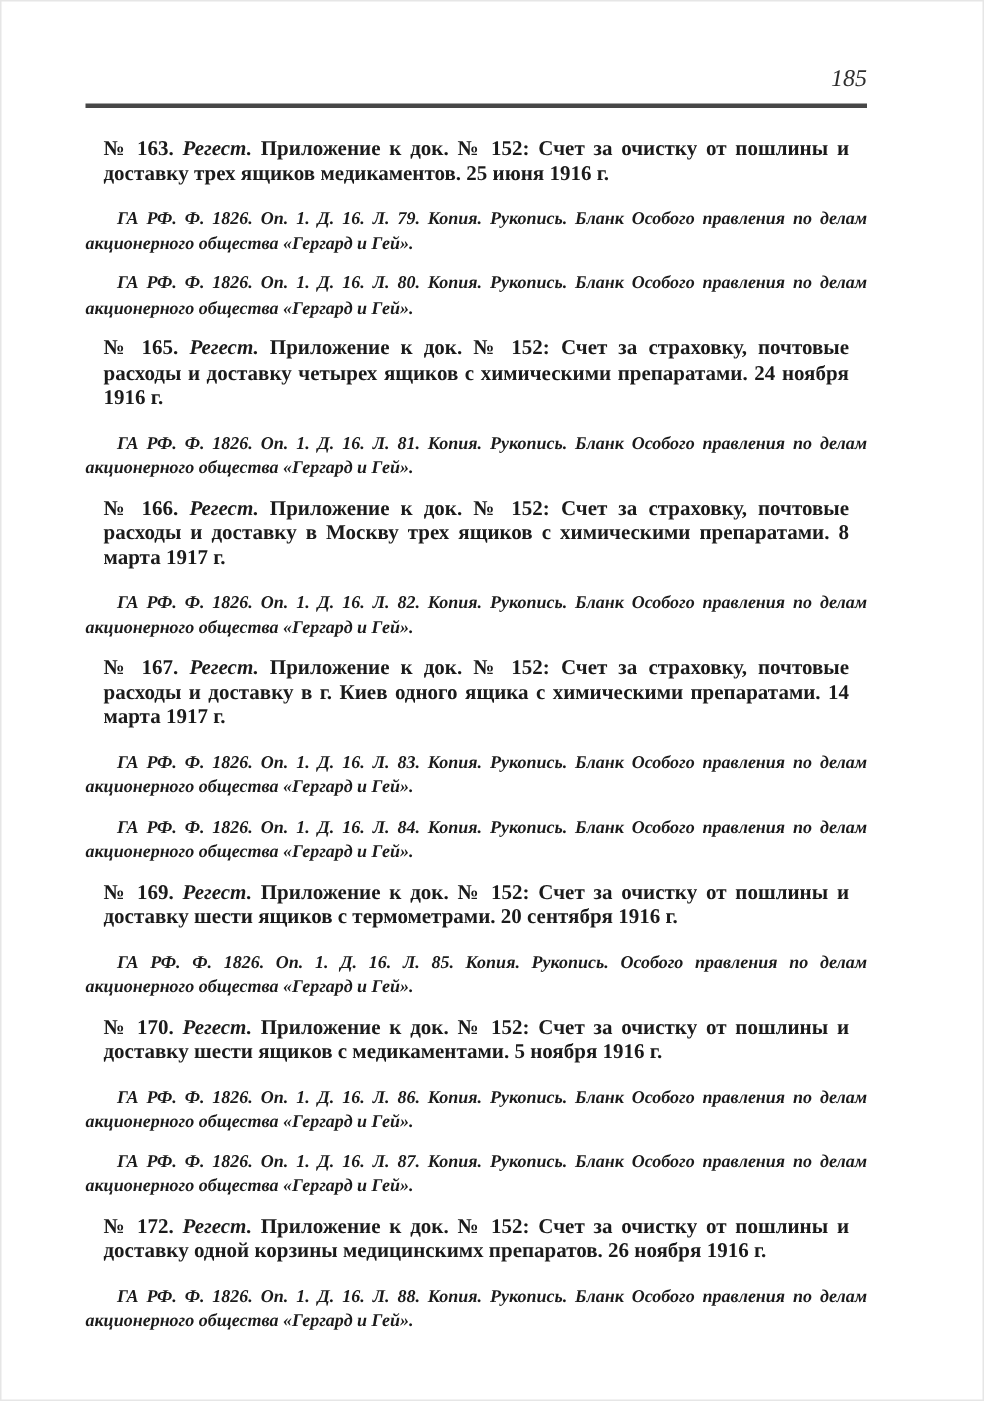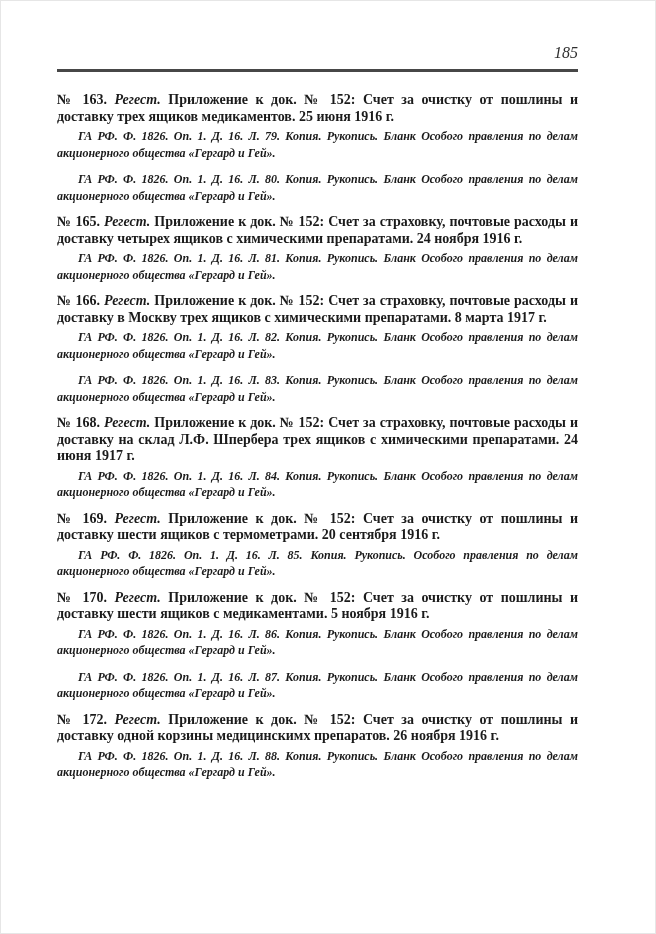--- a/index.html
+++ b/index.html
@@ -31,21 +31,21 @@
     margin-top: 7px;
     border: none;
   }
   .content {
     margin-top: 20px;
   }
   .entry {
     margin: 0 0 10px 0;
   }
   .entry .main {
-    margin: 0;
+    margin: 12px;
     font-size: 14px;
     line-height: 16.5px;
     font-weight: bold;
     text-align: justify;
   }
   .entry .main i {
     font-style: italic;
   }
   .entry .ref {
     margin: 3px 0 0 0;
@@ -78,25 +78,25 @@
     <p class="main"><span>№ 165.</span> <i>Регест.</i> <span>Приложение к док. № 152: Счет за страховку, почтовые расходы и доставку четырех ящиков с химическими препаратами. 24 ноября 1916 г.</span></p>
     <p class="ref">ГА РФ. Ф. 1826. Оп. 1. Д. 16. Л. 81. Копия. Рукопись. Бланк Особого правления по делам акционерного общества «Гергард и Гей».</p>
   </div>
 
   <div class="entry">
     <p class="main"><span>№ 166.</span> <i>Регест.</i> <span>Приложение к док. № 152: Счет за страховку, почтовые расходы и доставку в Москву трех ящиков с химическими препаратами. 8 марта 1917 г.</span></p>
     <p class="ref">ГА РФ. Ф. 1826. Оп. 1. Д. 16. Л. 82. Копия. Рукопись. Бланк Особого правления по делам акционерного общества «Гергард и Гей».</p>
   </div>
 
   <div class="entry">
+    <p class="main"><span>№ 167.</span> <i>Регест.</i> <span>Приложение к док. № 152: Счет за страховку, почтовые расходы и доставку в г. Киев одного ящика с химическими препаратами. 14 марта 1917 г.</span></p>
     <p class="ref">ГА РФ. Ф. 1826. Оп. 1. Д. 16. Л. 83. Копия. Рукопись. Бланк Особого правления по делам акционерного общества «Гергард и Гей».</p>
   </div>
 
   <div class="entry">
-    <p class="main"><span>№ 168.</span> <i>Регест.</i> <span>Приложение к док. № 152: Счет за страховку, почтовые расходы и доставку на склад Л.Ф. Шпербера трех ящиков с химическими препаратами. 24 июня 1917 г.</span></p>
     <p class="ref">ГА РФ. Ф. 1826. Оп. 1. Д. 16. Л. 84. Копия. Рукопись. Бланк Особого правления по делам акционерного общества «Гергард и Гей».</p>
   </div>
 
   <div class="entry">
     <p class="main"><span>№ 169.</span> <i>Регест.</i> <span>Приложение к док. № 152: Счет за очистку от пошлины и доставку шести ящиков с термометрами. 20 сентября 1916 г.</span></p>
     <p class="ref">ГА РФ. Ф. 1826. Оп. 1. Д. 16. Л. 85. Копия. Рукопись. Особого правления по делам акционерного общества «Гергард и Гей».</p>
   </div>
 
   <div class="entry">
     <p class="main"><span>№ 170.</span> <i>Регест.</i> <span>Приложение к док. № 152: Счет за очистку от пошлины и доставку шести ящиков с медикаментами. 5 ноября 1916 г.</span></p>

